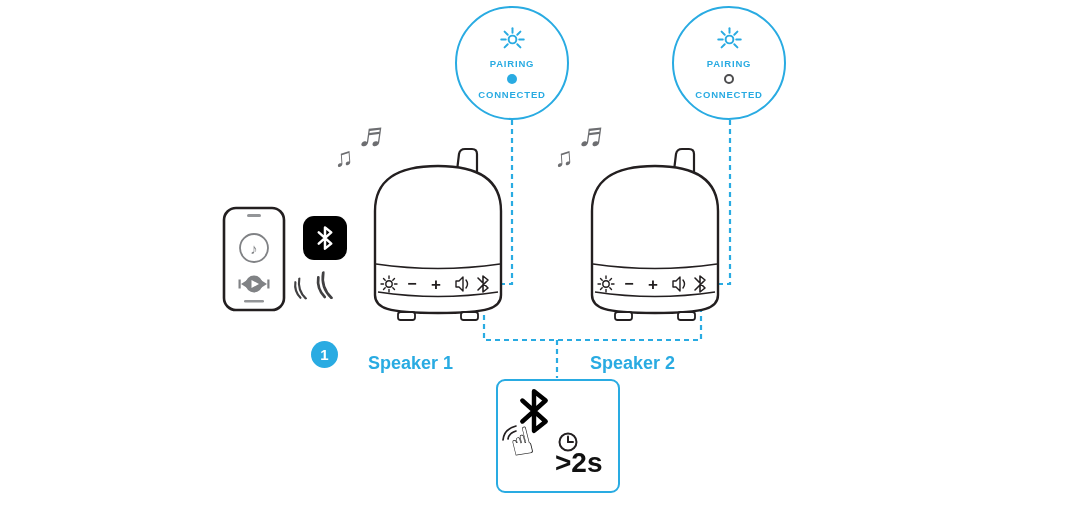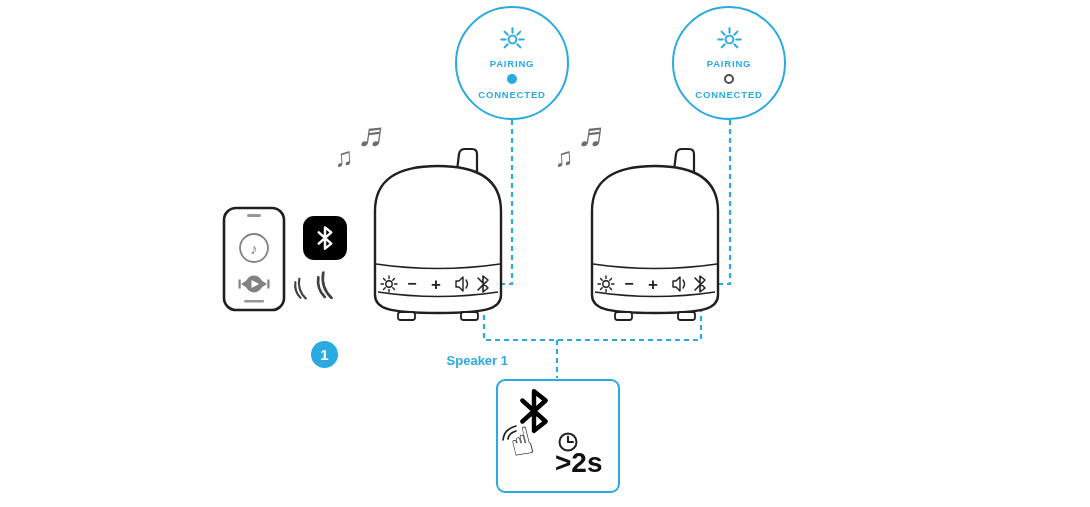--- a/index.html
+++ b/index.html
@@ -23,22 +23,22 @@
   }
   .callout .label {
     color:var(--accent); font-size:9.5px; font-weight:bold; letter-spacing:.8px; white-space:nowrap;
   }
   .dot { border-radius:50%; }
   .dot-solid { width:10px; height:10px; background:var(--accent); }
   .dot-hollow { width:10px; height:10px; border:2.2px solid #4d4d4f; background:#fff; }
 
   
   .spk-label {
-    position:absolute; width:140px; text-align:right; color:var(--accent);
-    font-size:13px; font-weight:bold; z-index:2;
+    position:absolute; width:140px; text-align:left; color:var(--accent);
+    font-size:18px; font-weight:bold; z-index:2;
   }
   .step-badge {
     position:absolute; width:27px; height:27px; border-radius:50%; background:var(--accent);
     color:#fff; font-size:15px; font-weight:bold; display:flex; align-items:center; justify-content:center;
     z-index:2;
   }
 
   
   .bt-badge {
     position:absolute; width:44px; height:44px; border-radius:11px; background:#000;
@@ -211,20 +211,21 @@
     <text x="68" y="145" font-size="17" font-weight="bold" text-anchor="middle" fill="#231f20">+</text>
     <g stroke="#231f20" stroke-width="1.4" fill="none" stroke-linejoin="round" stroke-linecap="round">
       <polygon points="88,136 91,136 95,132 95,146 91,142 88,142"></polygon>
       <path d="M98,135 Q101,139 98,143"></path>
     </g>
     <path d="M110,133 L120,143 L115,147 L115,131 L120,135 L110,145" fill="none" stroke="#231f20" stroke-width="1.6" stroke-linecap="round" stroke-linejoin="round"></path>
   </svg>
 
   <div class="step-badge" style="left:311px; top:341px;">1</div>
   <div class="spk-label" style="left:368px; top:353px;">Speaker 1</div>
+  <div class="spk-label" style="left:590px; top:353px;">Speaker 2</div>
 
   <div class="instruction-box">
     <svg style="left:8px; top:2px;" width="56" height="56" viewBox="0 0 24 24">
       <path d="M7 7.5 L17 16.5 L12 20.5 L12 3.5 L17 7.5 L7 16.5" fill="none" stroke="#000000" stroke-width="1.9" stroke-linecap="round" stroke-linejoin="round"></path>
     </svg>
     <svg style="left:4px; top:44px;" width="20" height="20" viewBox="0 0 20 20">
       <g stroke="#231f20" stroke-width="1.7" fill="none" stroke-linecap="round">
         <path d="M14,1 Q2,4 1,15"></path>
         <path d="M14,6 Q7,8 6,14"></path>
       </g>

